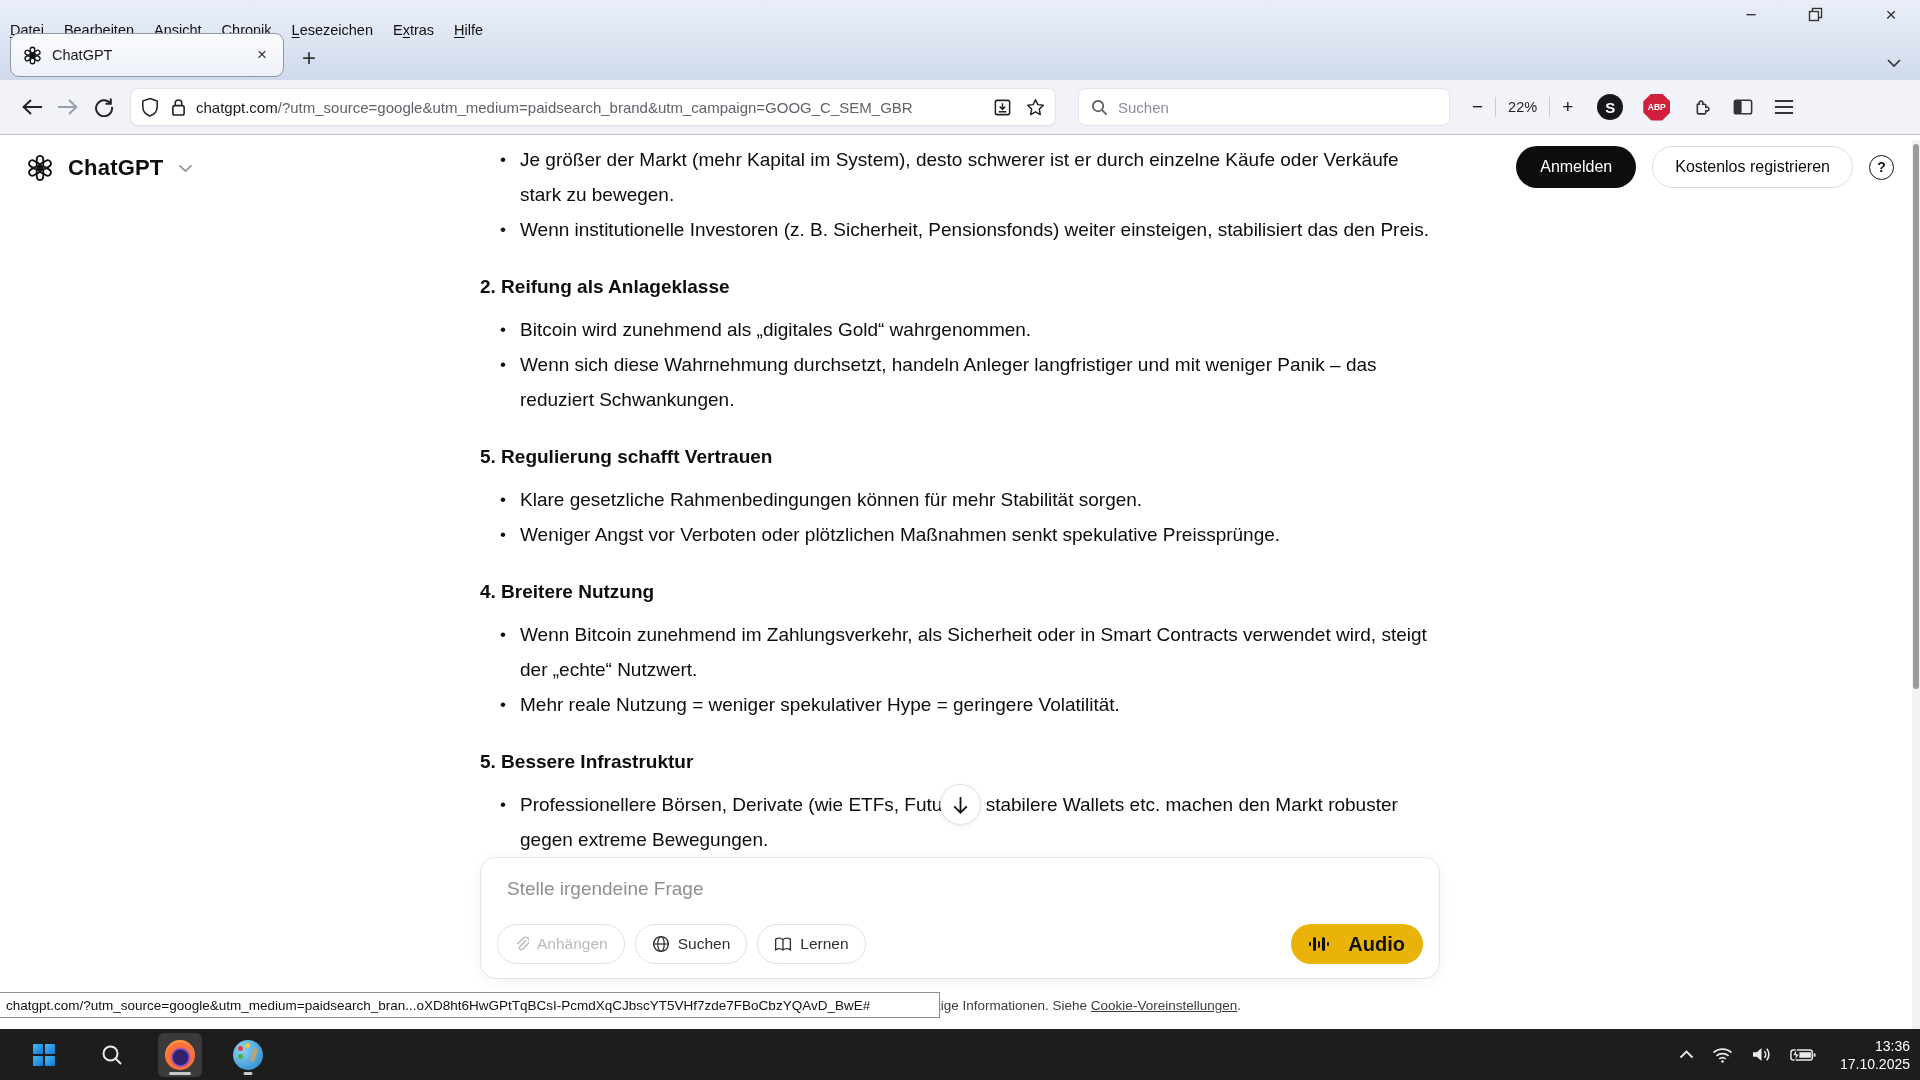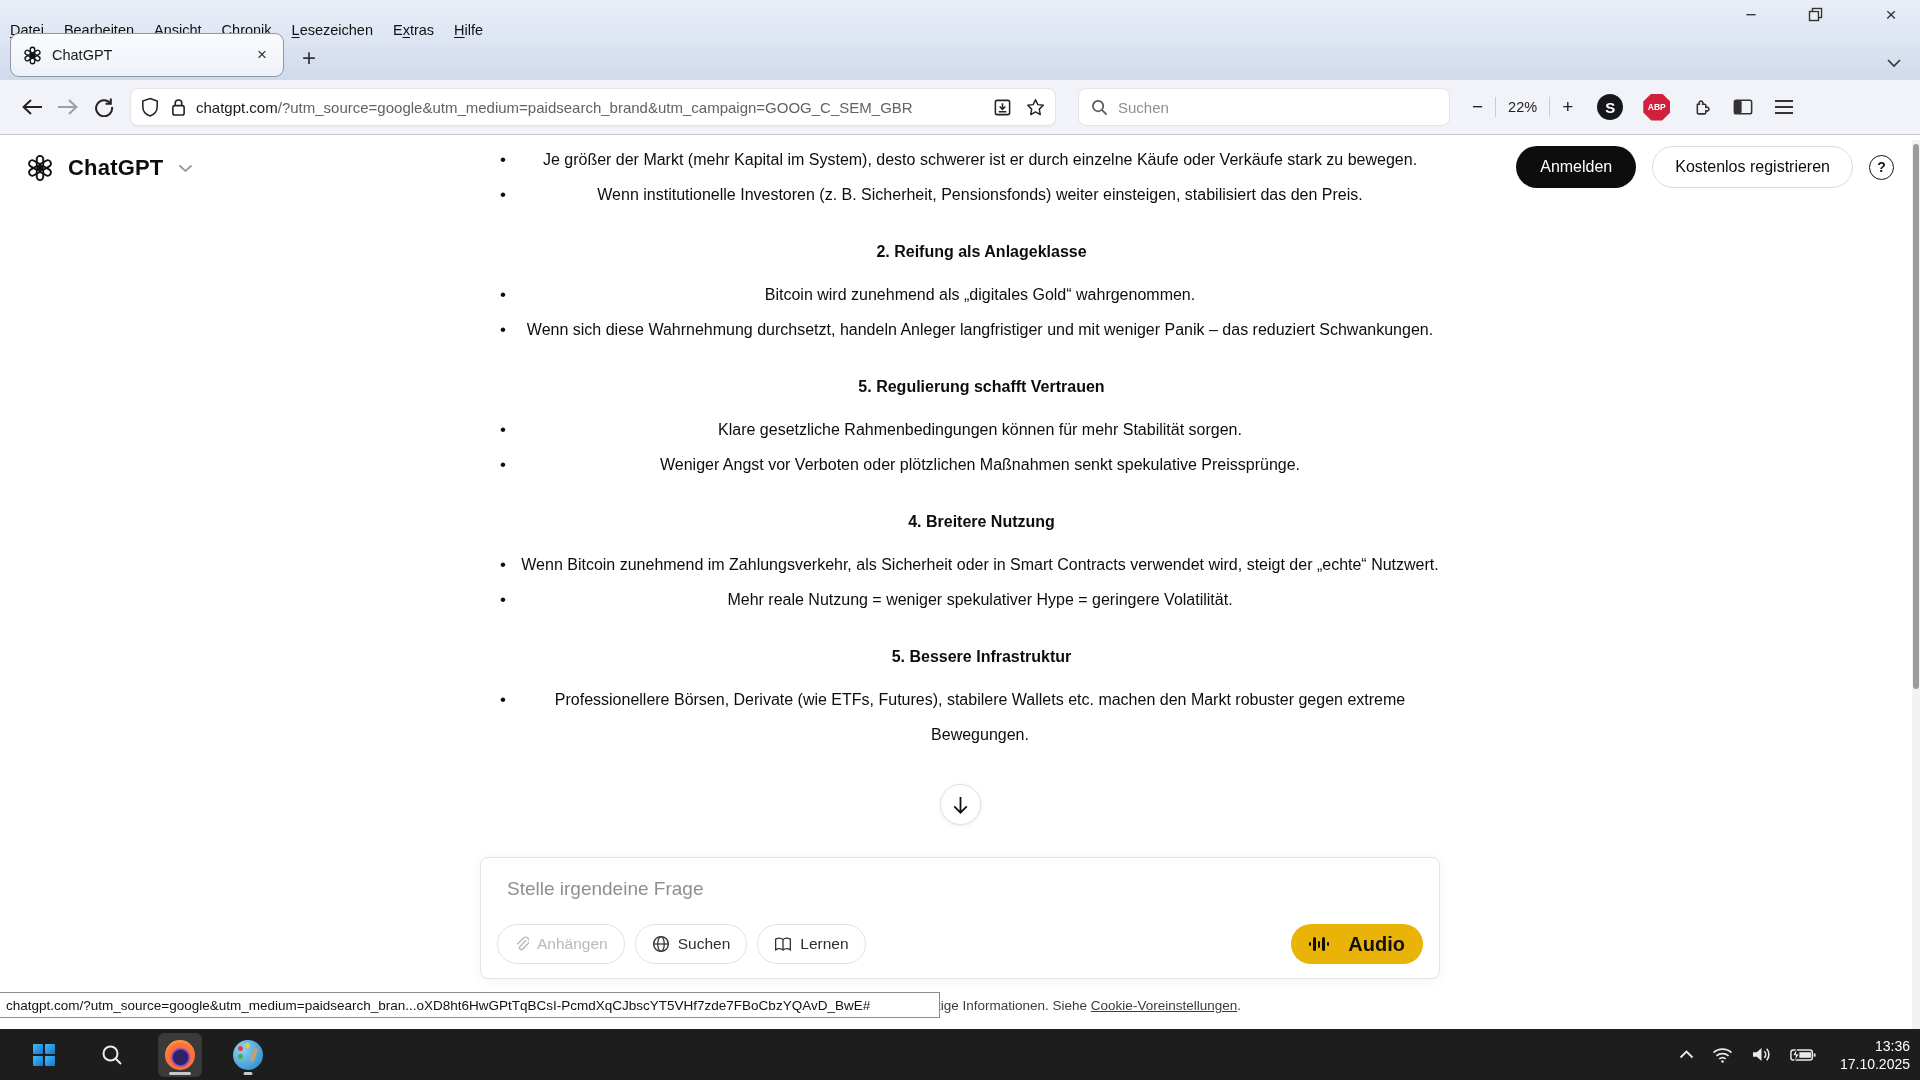--- a/index.html
+++ b/index.html
@@ -53,32 +53,32 @@
   .brand { display:flex; align-items:center; gap:14px; }
   .brand-name { font-size:22px; font-weight:bold; color:#0d0d0d; letter-spacing:.2px; }
   .auth { position:absolute; right:26px; top:10px; display:flex; align-items:center; gap:16px; }
   .btn-dark { background:#0d0d0d; color:#fff; border-radius:999px; padding:0 24px; height:42px;
     display:flex; align-items:center; font-size:16px; }
   .btn-light { background:#fff; color:#0d0d0d; border:1px solid #dcdcdc; border-radius:999px; padding:0 22px;
     height:42px; display:flex; align-items:center; font-size:16px; }
   .help-circle { width:25px; height:25px; border:1.7px solid #161616; border-radius:50%; color:#161616;
     font-size:14px; font-weight:bold; display:flex; align-items:center; justify-content:center; }
 
-  .chat-content { position:absolute; left:480px; top:0; width:960px; color:#0d0d0d; font-size:16px; line-height:35px;text-align:center; }
+  .chat-content { position:absolute; left:480px; top:0; width:960px; color:#0d0d0d; font-size:19px; line-height:35px; }
   .bullets { list-style:none; padding-left:40px; }
   .bullets li { position:relative; }
   .bullets li::before { content:"•"; position:absolute; left:-20px; font-size:17px; }
-  .sec-heading { font-weight:bold; margin-top:22px; margin-bottom:8px;margin-left:43px; }
+  .sec-heading { font-weight:bold; margin-top:22px; margin-bottom:8px; }
 
   .scroll-down { position:absolute; left:940px; top:648px; width:41px; height:41px; border-radius:50%;
     background:#fff; border:1px solid #e0e0e0; box-shadow:0 1px 4px rgba(0,0,0,.08);
     display:flex; align-items:center; justify-content:center; }
 
   .composer { position:absolute; left:480px; top:721px; width:960px; height:122px; background:#fff;
-    border:1px solid #e4e4e4; border-radius:8px; box-shadow:0 2px 14px rgba(0,0,0,.05); }
+    border:1px solid #e4e4e4; border-radius:16px; box-shadow:0 2px 14px rgba(0,0,0,.05); }
   .composer-input { position:absolute; left:26px; top:20px; font-size:19px; color:#8f8f8f; }
   .composer-row { position:absolute; left:16px; right:16px; bottom:14px; display:flex; align-items:center; gap:10px; }
   .pill { display:flex; align-items:center; gap:8px; border:1px solid #e1e1e1; border-radius:999px;
     height:40px; padding:0 16px; font-size:15.5px; color:#2f2f2f; background:#fff; }
   .pill.disabled { color:#b9b9b9;text-align:center; }
   .pill-audio { margin-left:auto; display:flex; align-items:center; gap:19px; background:#eab308; border-radius:999px;
     height:40px; padding:0 18px; font-size:20px; font-weight:bold; color:#111; }
   .audio-bars { display:flex; align-items:center; gap:2px; }
   .audio-bars span { width:2.5px; background:#111; border-radius:2px; }
 

